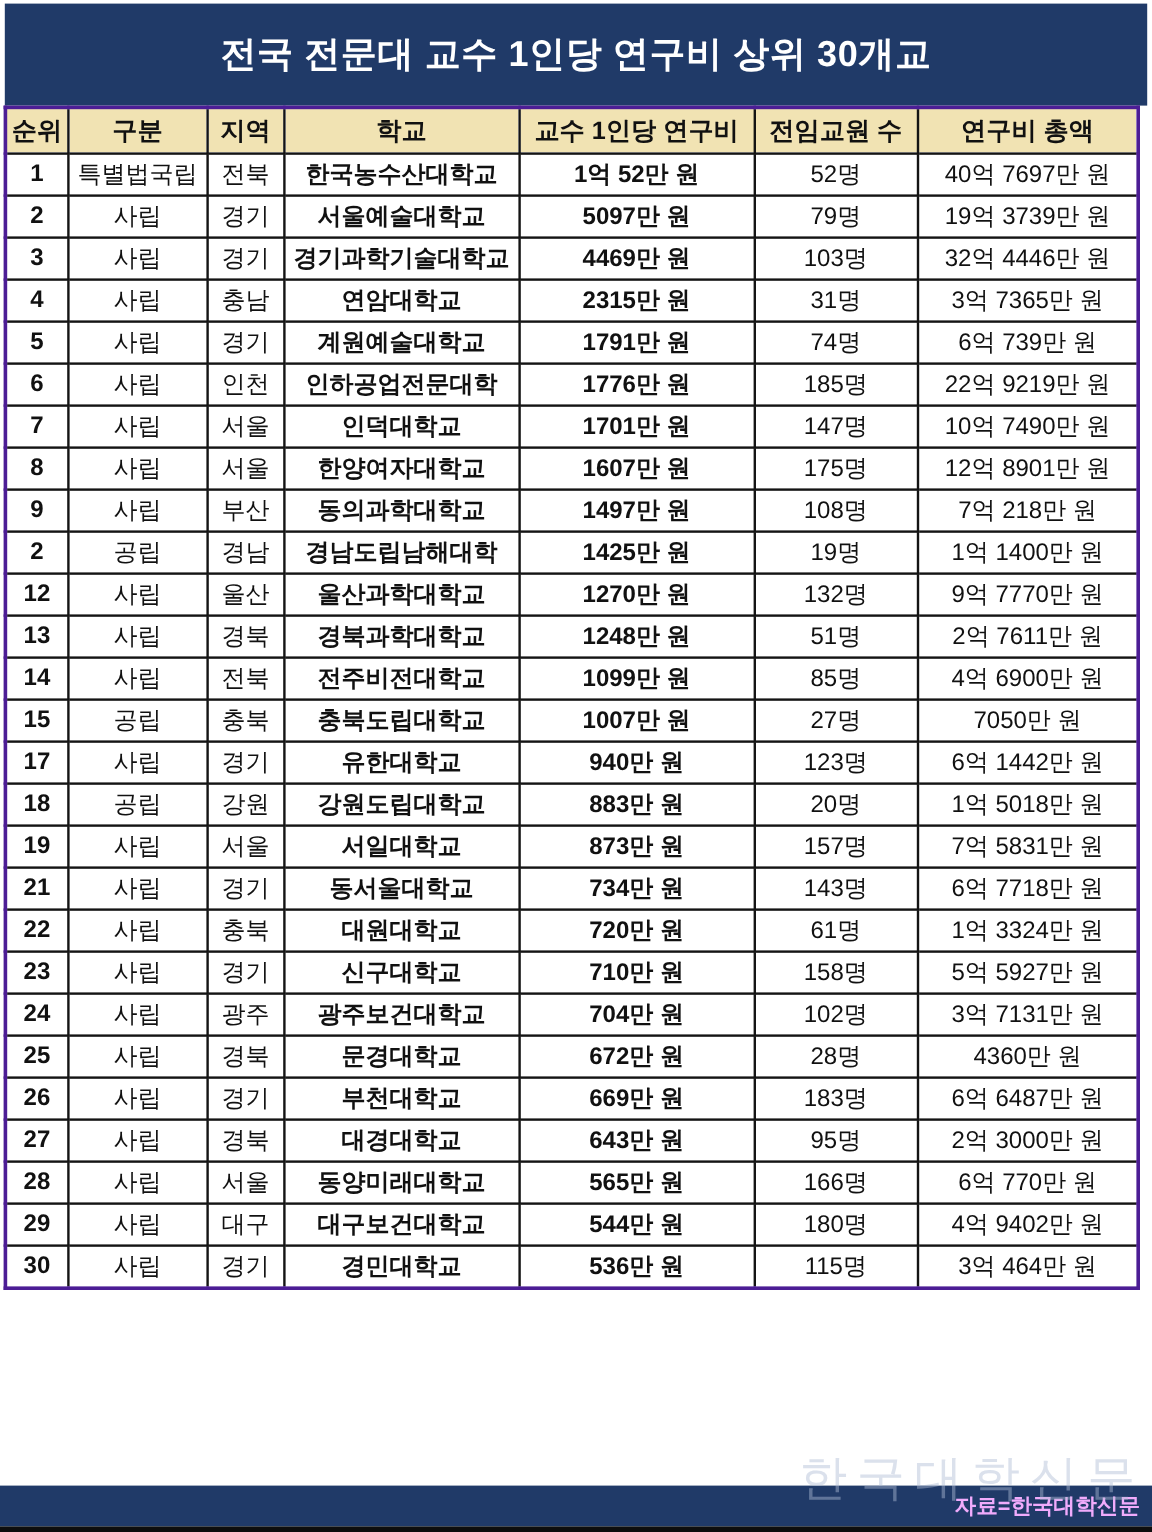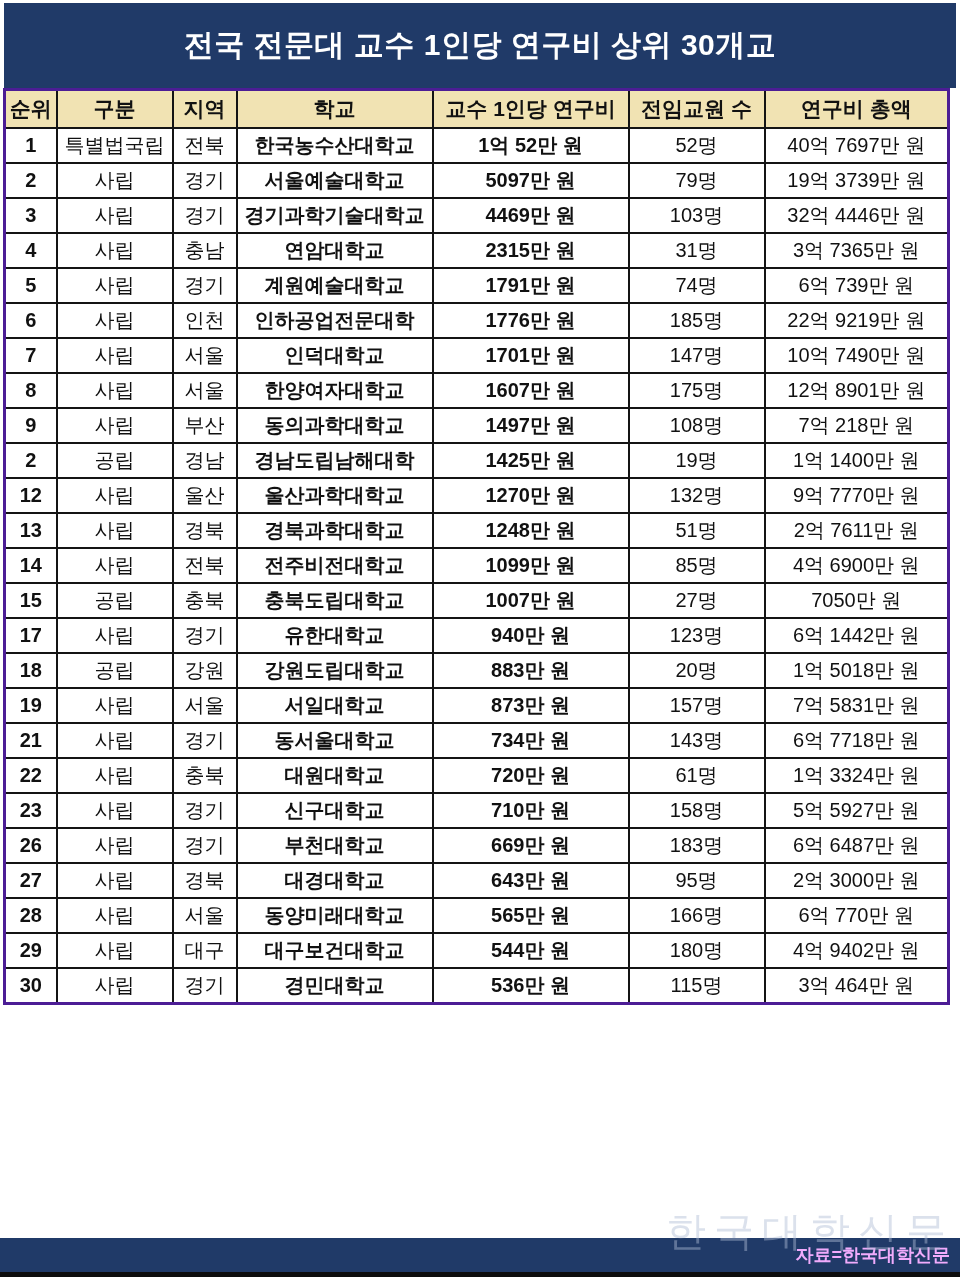--- a/index.html
+++ b/index.html
@@ -316,20 +316,38 @@
         <tr>
           <td>23</td>
           <td>사립</td>
           <td>경기</td>
           <td>신구대학교</td>
           <td>710만 원</td>
           <td>158명</td>
           <td>5억 5927만 원</td>
         </tr>
         <tr>
+          <td>24</td>
+          <td>사립</td>
+          <td>광주</td>
+          <td>광주보건대학교</td>
+          <td>704만 원</td>
+          <td>102명</td>
+          <td>3억 7131만 원</td>
+        </tr>
+        <tr>
+          <td>25</td>
+          <td>사립</td>
+          <td>경북</td>
+          <td>문경대학교</td>
+          <td>672만 원</td>
+          <td>28명</td>
+          <td>4360만 원</td>
+        </tr>
+        <tr>
           <td>26</td>
           <td>사립</td>
           <td>경기</td>
           <td>부천대학교</td>
           <td>669만 원</td>
           <td>183명</td>
           <td>6억 6487만 원</td>
         </tr>
         <tr>
           <td>27</td>

